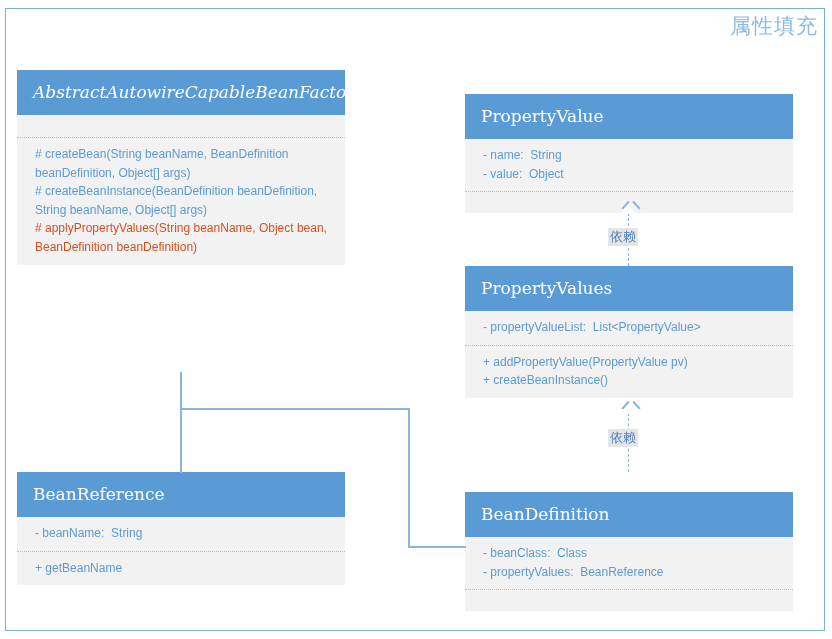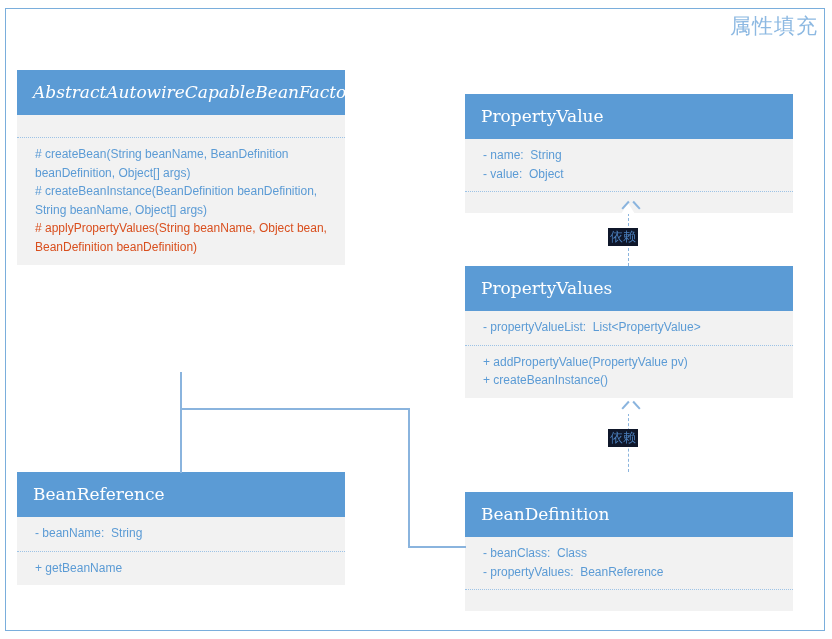--- a/index.html
+++ b/index.html
@@ -114,21 +114,21 @@
   .dep-arrow::after {
     left: 2px;
     transform: rotate(48deg);
     transform-origin: right center;
   }
   .dep-label {
     position: absolute;
     font-family: Liberation Sans, sans-serif;
     font-size: 13px;
     color: #4a7ebb;
-    background: #0f172a;
+    background: #e5e5e5;
     padding: 0 2px;
     white-space: nowrap;
   }
 </style>
 </head>
 <body>
 
 <div id="canvas">
 
   <div id="frame"></div>

